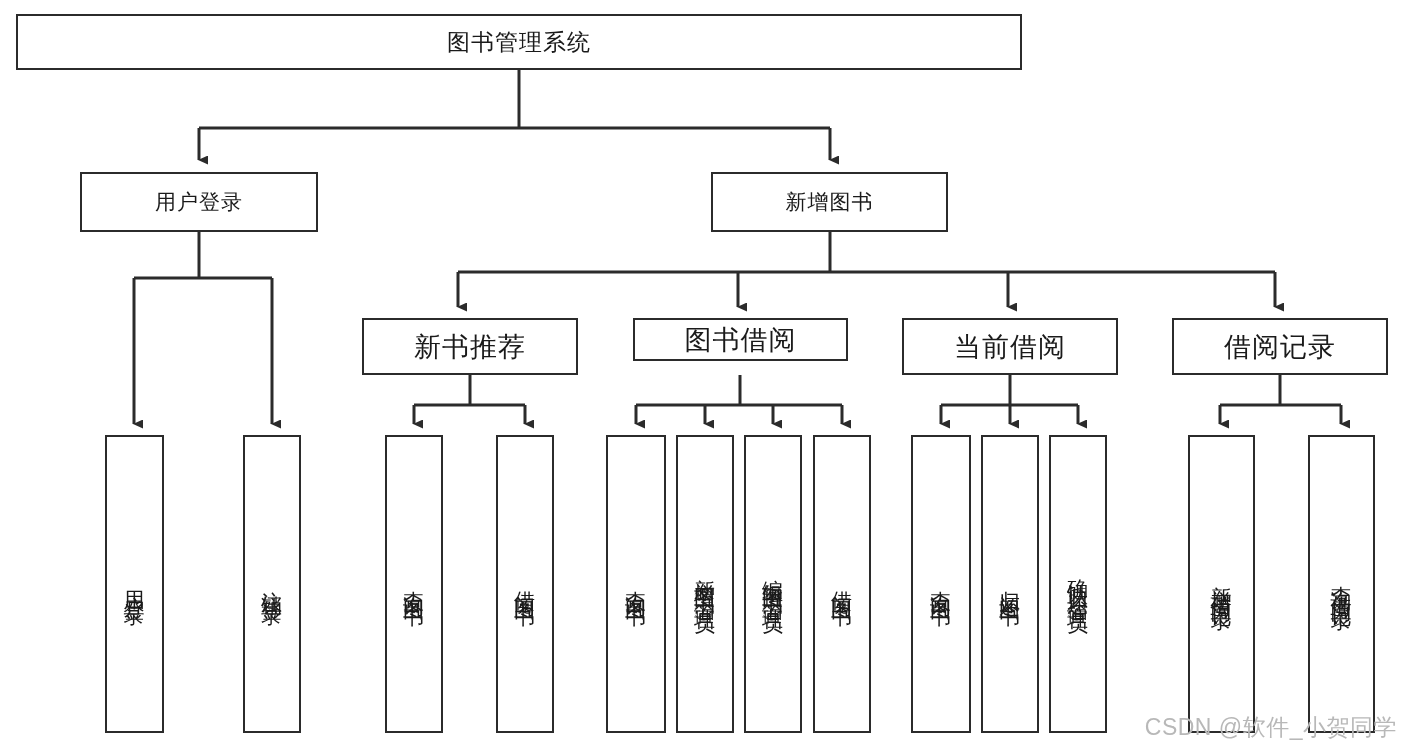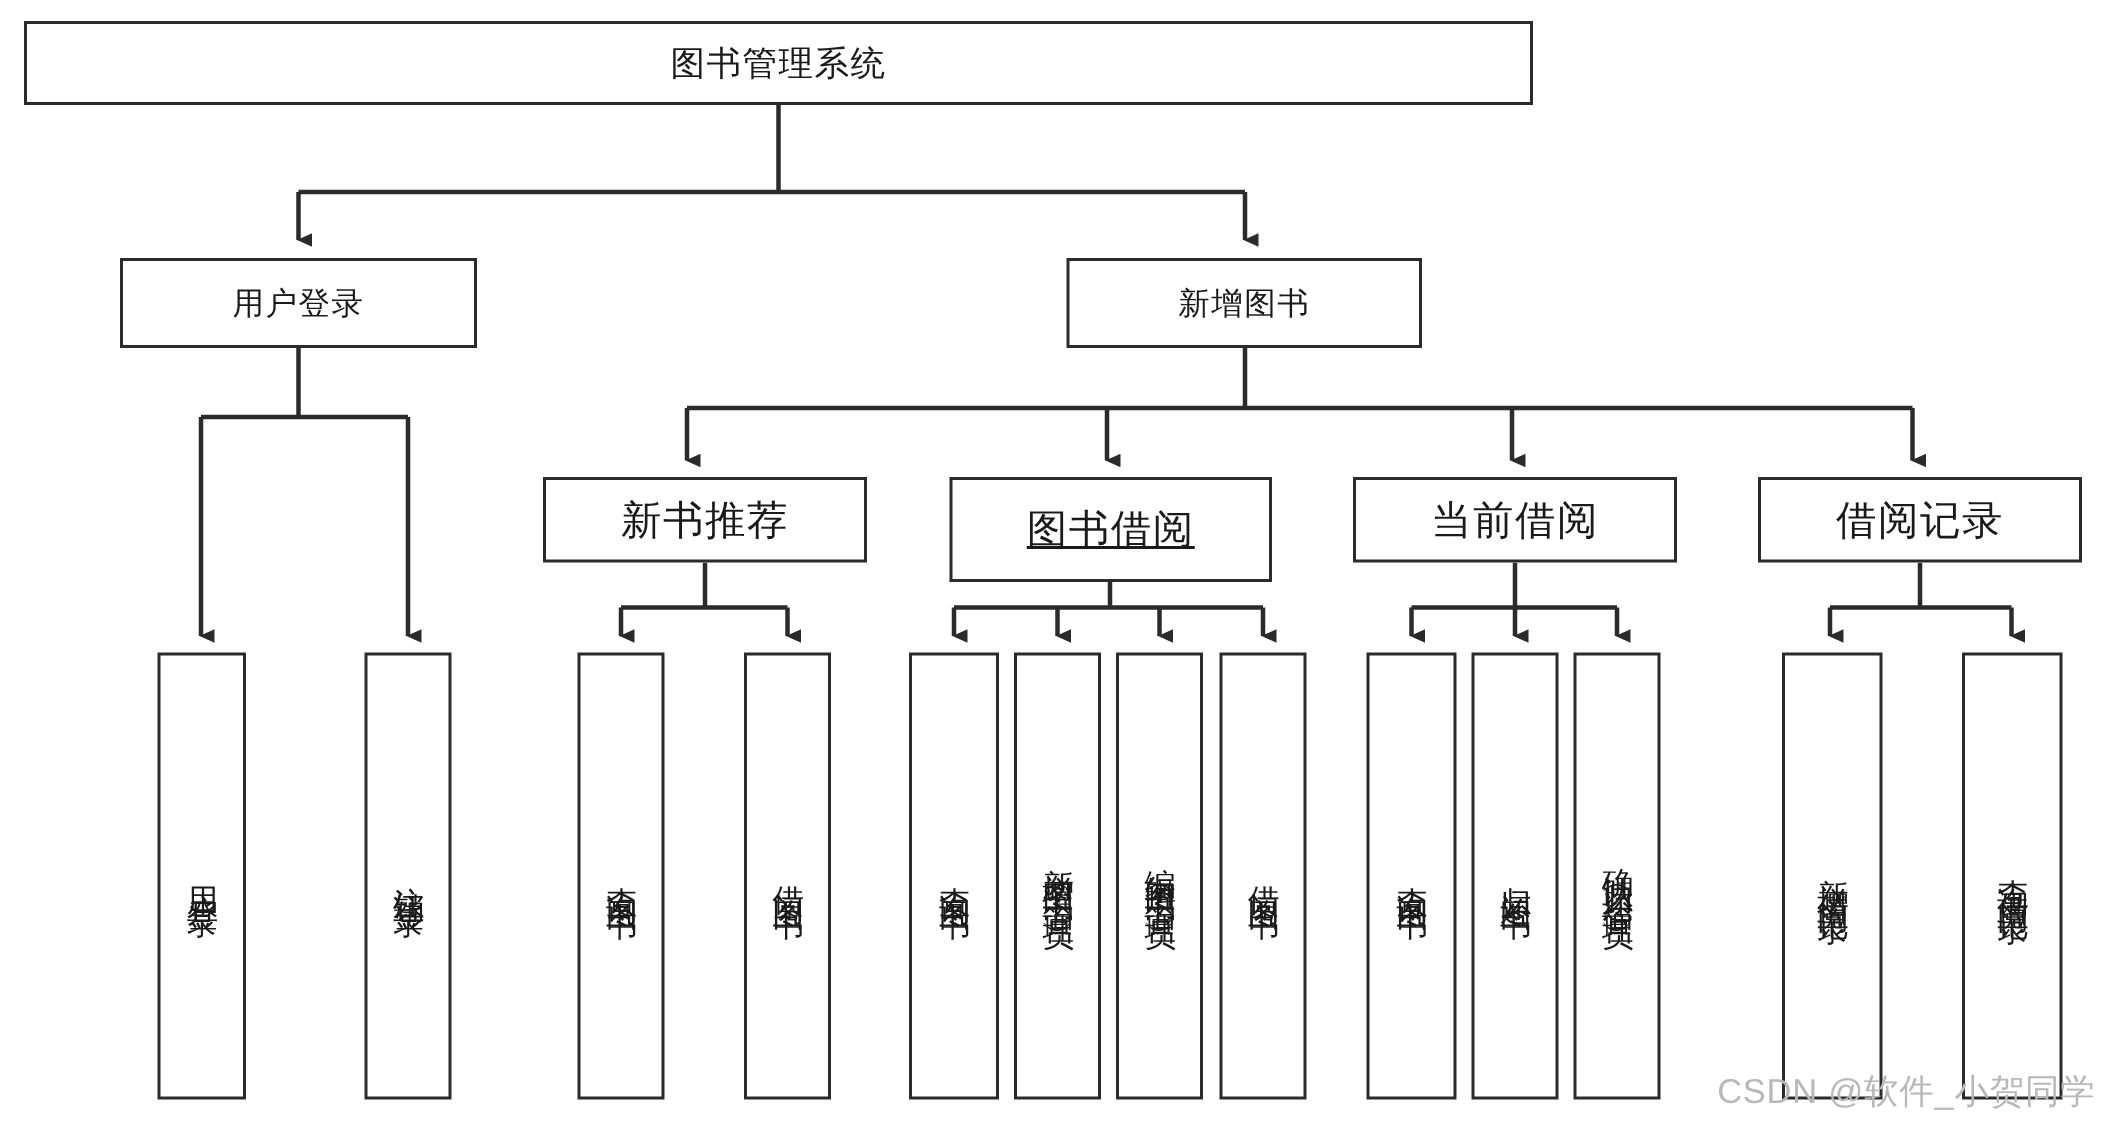--- a/index.html
+++ b/index.html
@@ -137,21 +137,21 @@
   </div>
 
   <div class="node level1" style="left:711px; top:172px; width:237px; height:60px;">
     <span>新增图书</span>
   </div>
 
   <div class="node level2" style="left:362px; top:318px; width:216px; height:57px;">
     <span>新书推荐</span>
   </div>
 
-  <div class="node level2" style="left:633px; top:318px; width:215px; height:70px;text-decoration:underline;">
+  <div class="node level2" style="left:633px; top:318px; width:215px; height:43px;">
     <span>图书借阅</span>
   </div>
 
   <div class="node level2" style="left:902px; top:318px; width:216px; height:57px;">
     <span>当前借阅</span>
   </div>
 
   <div class="node level2" style="left:1172px; top:318px; width:216px; height:57px;">
     <span>借阅记录</span>
   </div>

